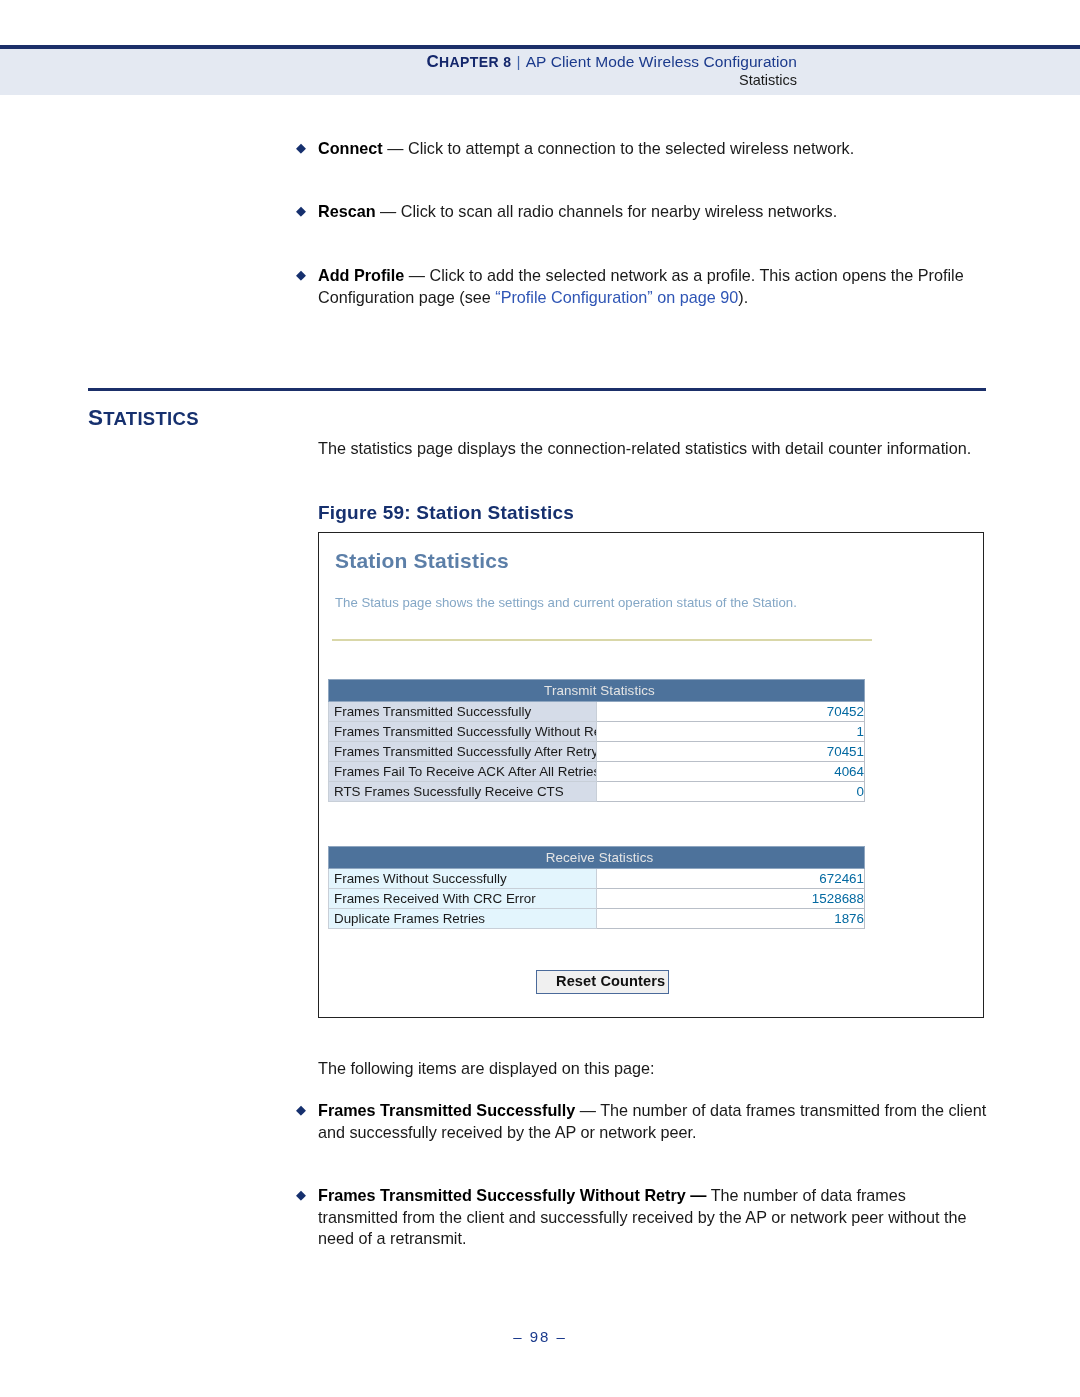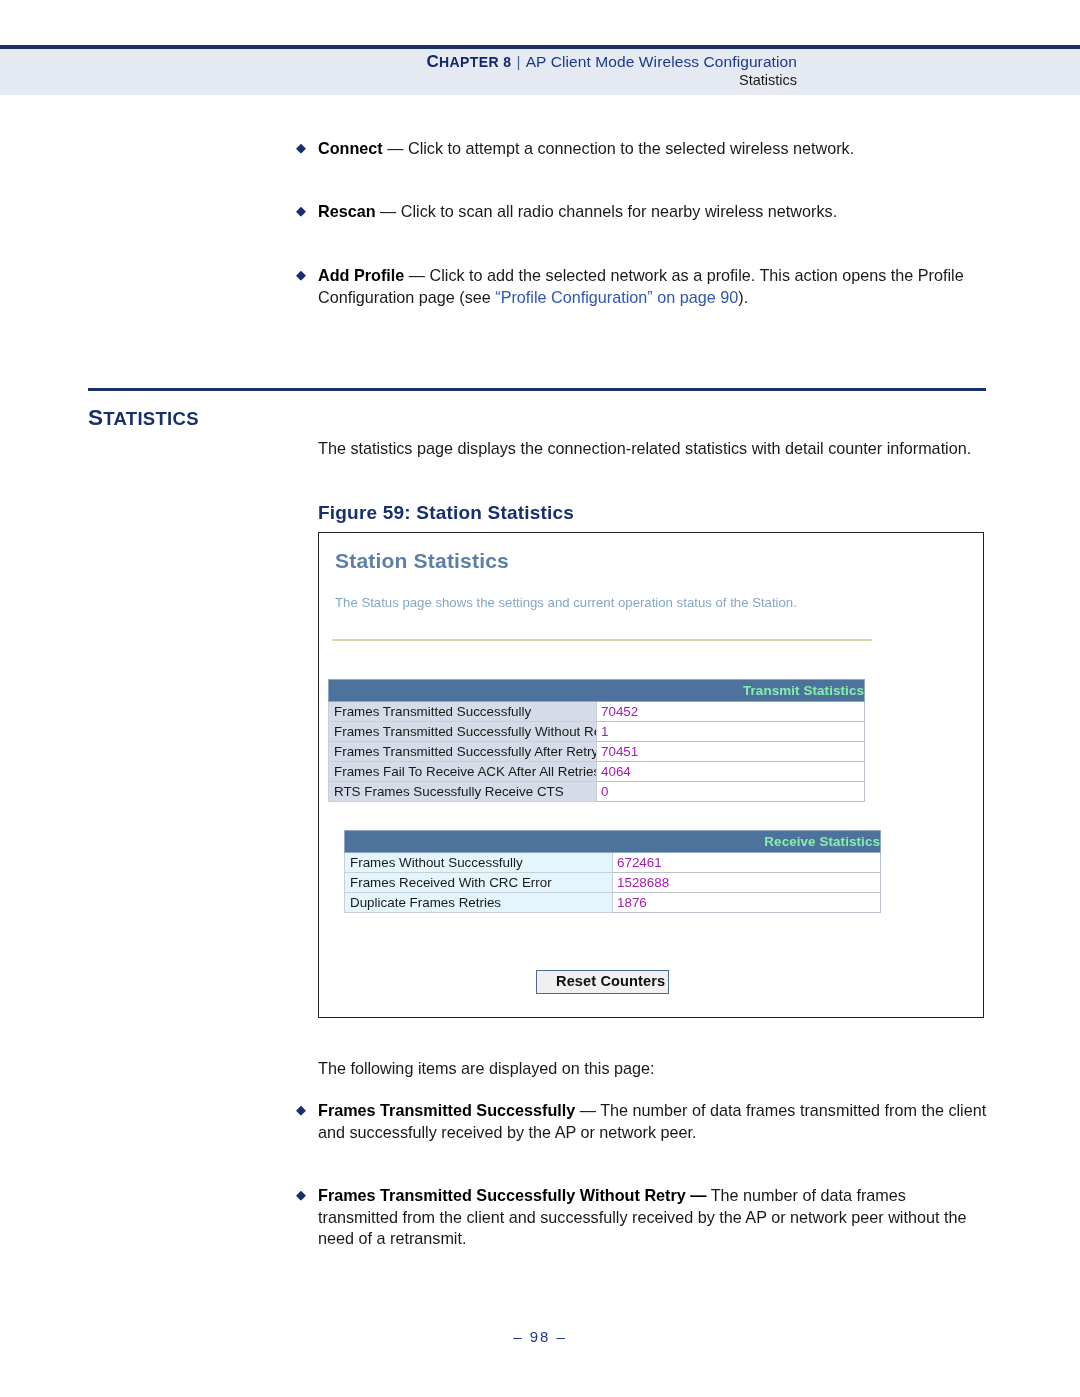--- a/index.html
+++ b/index.html
@@ -173,41 +173,42 @@
     border-collapse: collapse;
     font-size: 13.4px;
     table-layout: fixed;
   }
   .stats-table td, .stats-table th {
     padding: 0;
     margin: 0;
   }
   .grp-head {
     background: #4d729b;
-    color: #86efac;
-    font-weight: bold;
+    color: #e5e5e5;
+    font-weight: normal;
     font-size: 13.4px;
-    text-align: right;
+    text-align: center;
     padding: 3px 0 3px 6px !important;
     border: 1px solid #8fa6c0;
     letter-spacing: .1px;
   }
   .lbl-cell {
     padding: 2px 0 2px 5px !important;
     border: 1px solid #c8cfd8;
     color: #1a1a1a;
     white-space: nowrap;
     overflow: hidden;
   }
   .val-cell {
     padding: 2px 0 2px 4px !important;
     border: 1px solid #b9bfc8;
     background: #ffffff;
-    color: #a21caf;
+    color: #0369a1;
     width: 188px;
+    text-align: right;
   }
   .tx .lbl-cell { background: #d5dce8; }
   .rx .lbl-cell { background: #e3f5fd; }
 
   .reset-btn {
     position: absolute;
     left: 217px;
     top: 437px;
     font-family: "Liberation Sans", sans-serif;
     font-size: 14.6px;
@@ -297,21 +298,21 @@
         <td class="lbl-cell">Frames Fail To Receive ACK After All Retries</td>
         <td class="val-cell">4064</td>
       </tr>
       <tr>
         <td class="lbl-cell">RTS Frames Sucessfully Receive CTS</td>
         <td class="val-cell">0</td>
       </tr>
     </tbody>
       </table>
 
-    <table class="stats-table rx" style="top:297px;margin-left:16px;">
+    <table class="stats-table rx" style="top:313px;">
       <tbody>
           <tr>
         <th class="grp-head" colspan="2">Receive Statistics</th>
       </tr>
       <tr>
         <td class="lbl-cell">Frames Without Successfully</td>
         <td class="val-cell">672461</td>
       </tr>
       <tr>
         <td class="lbl-cell">Frames Received With CRC Error</td>

